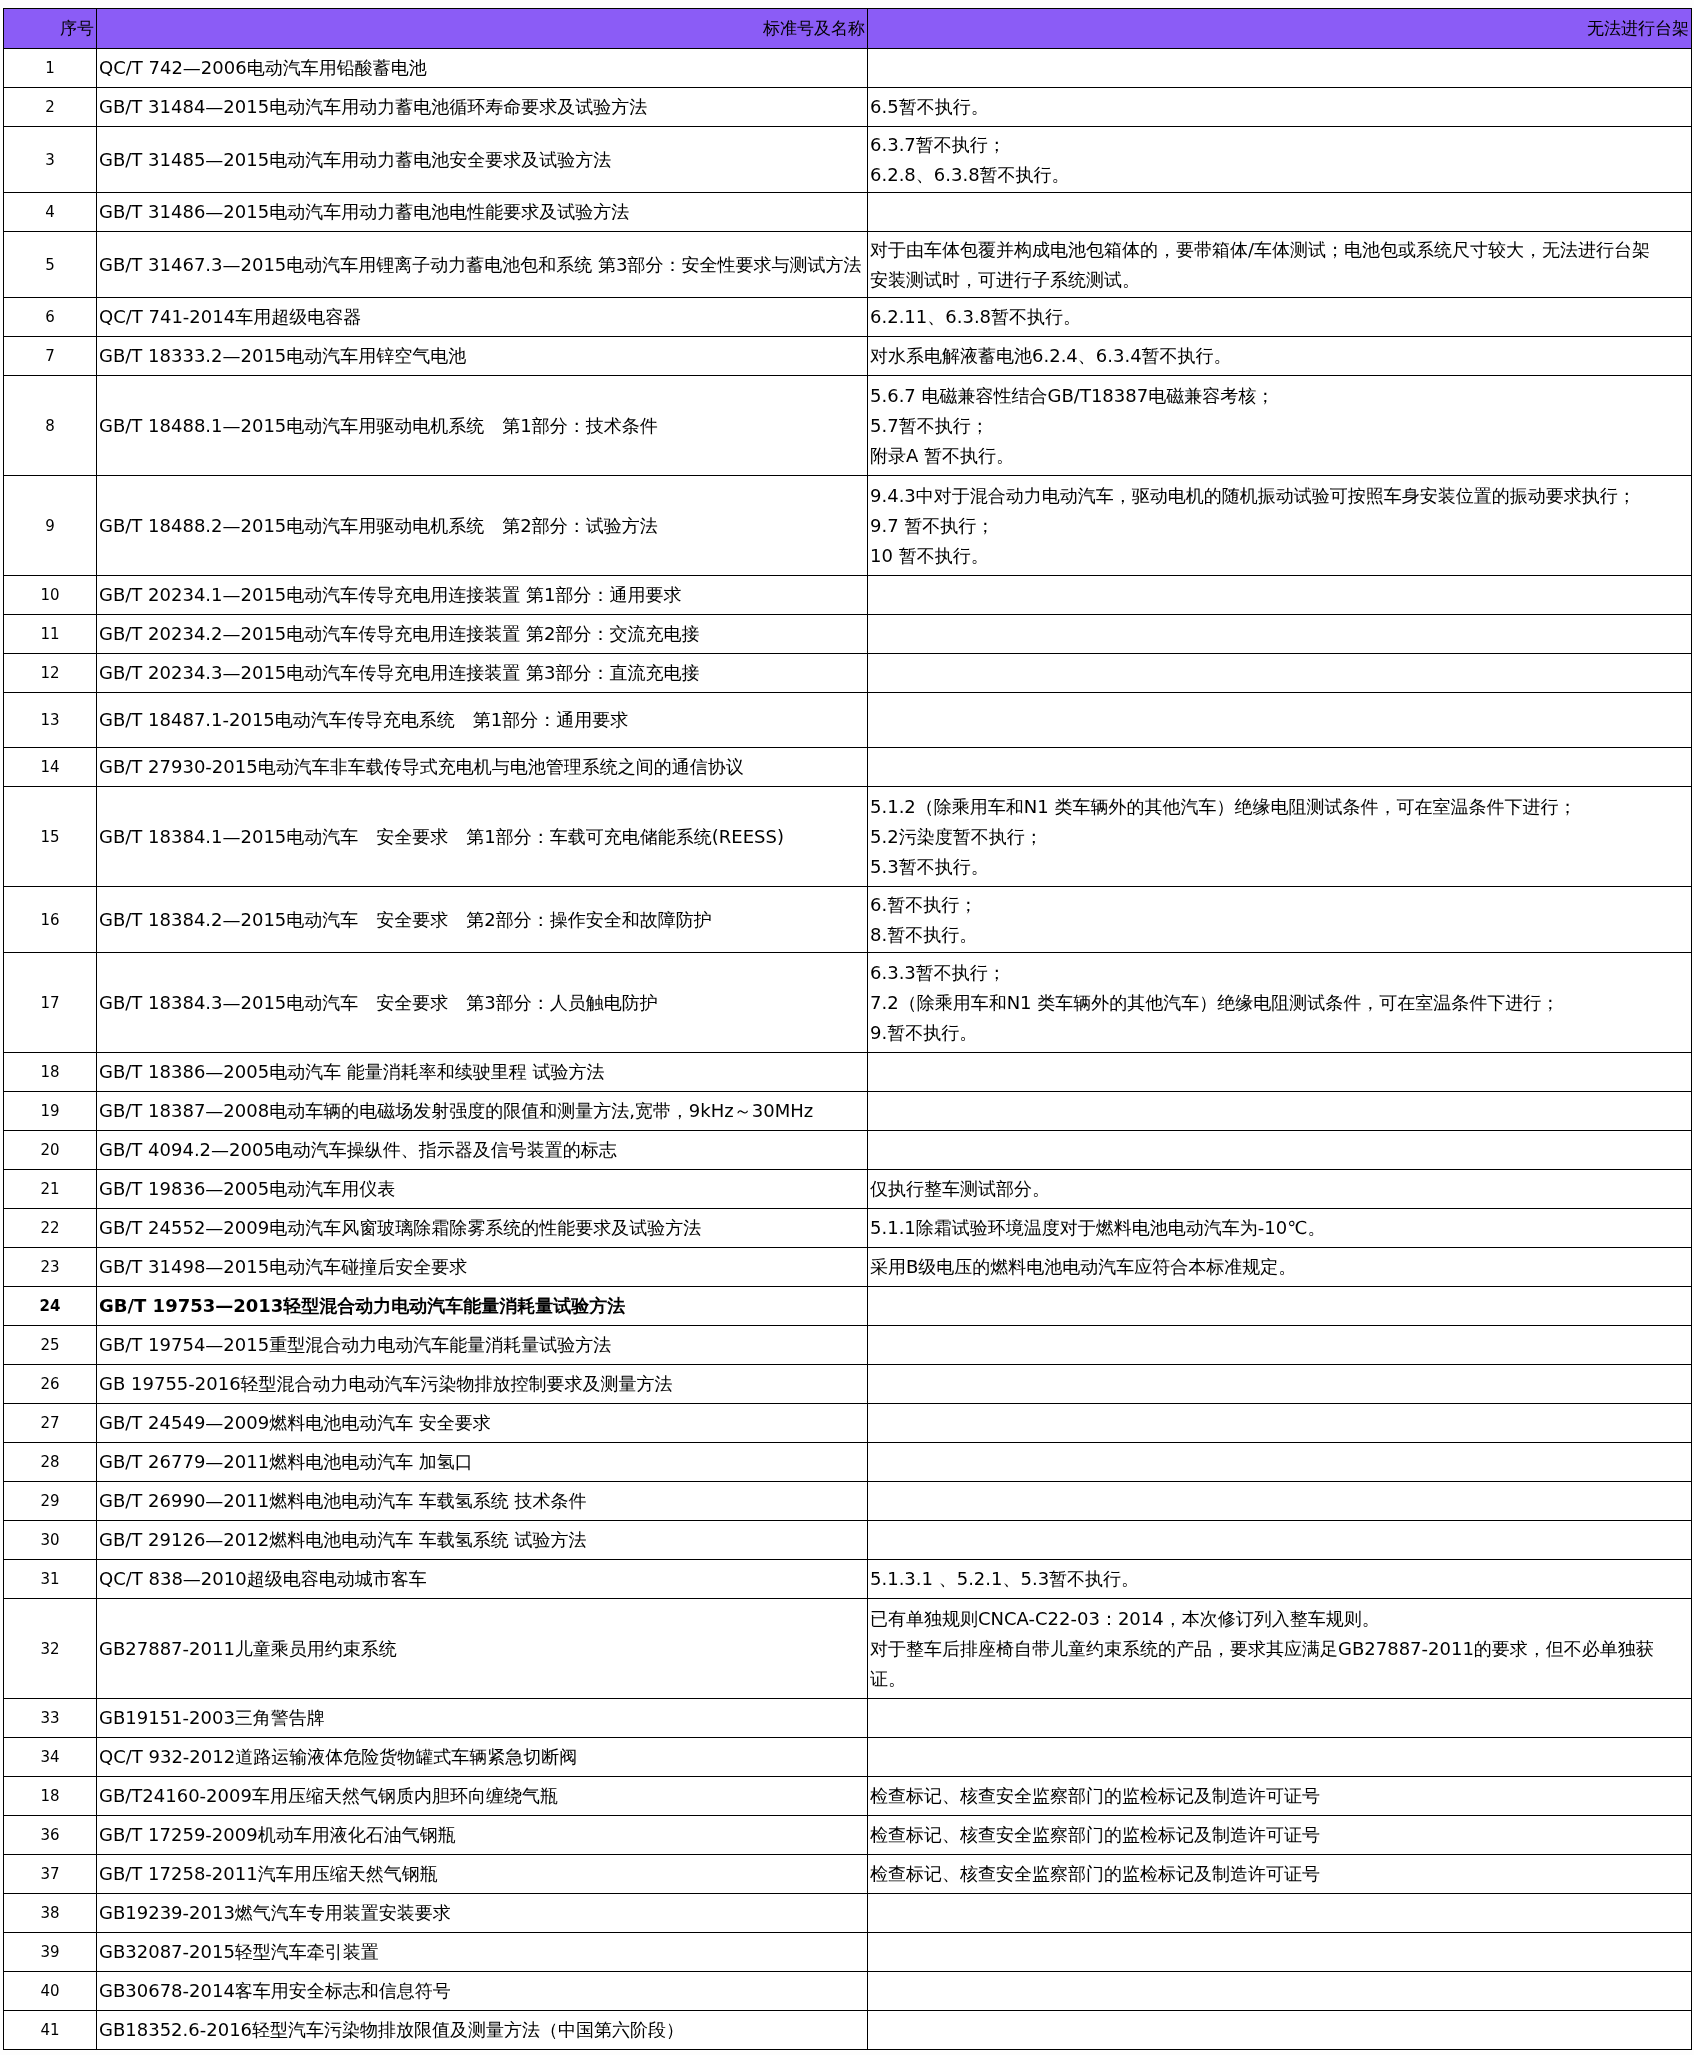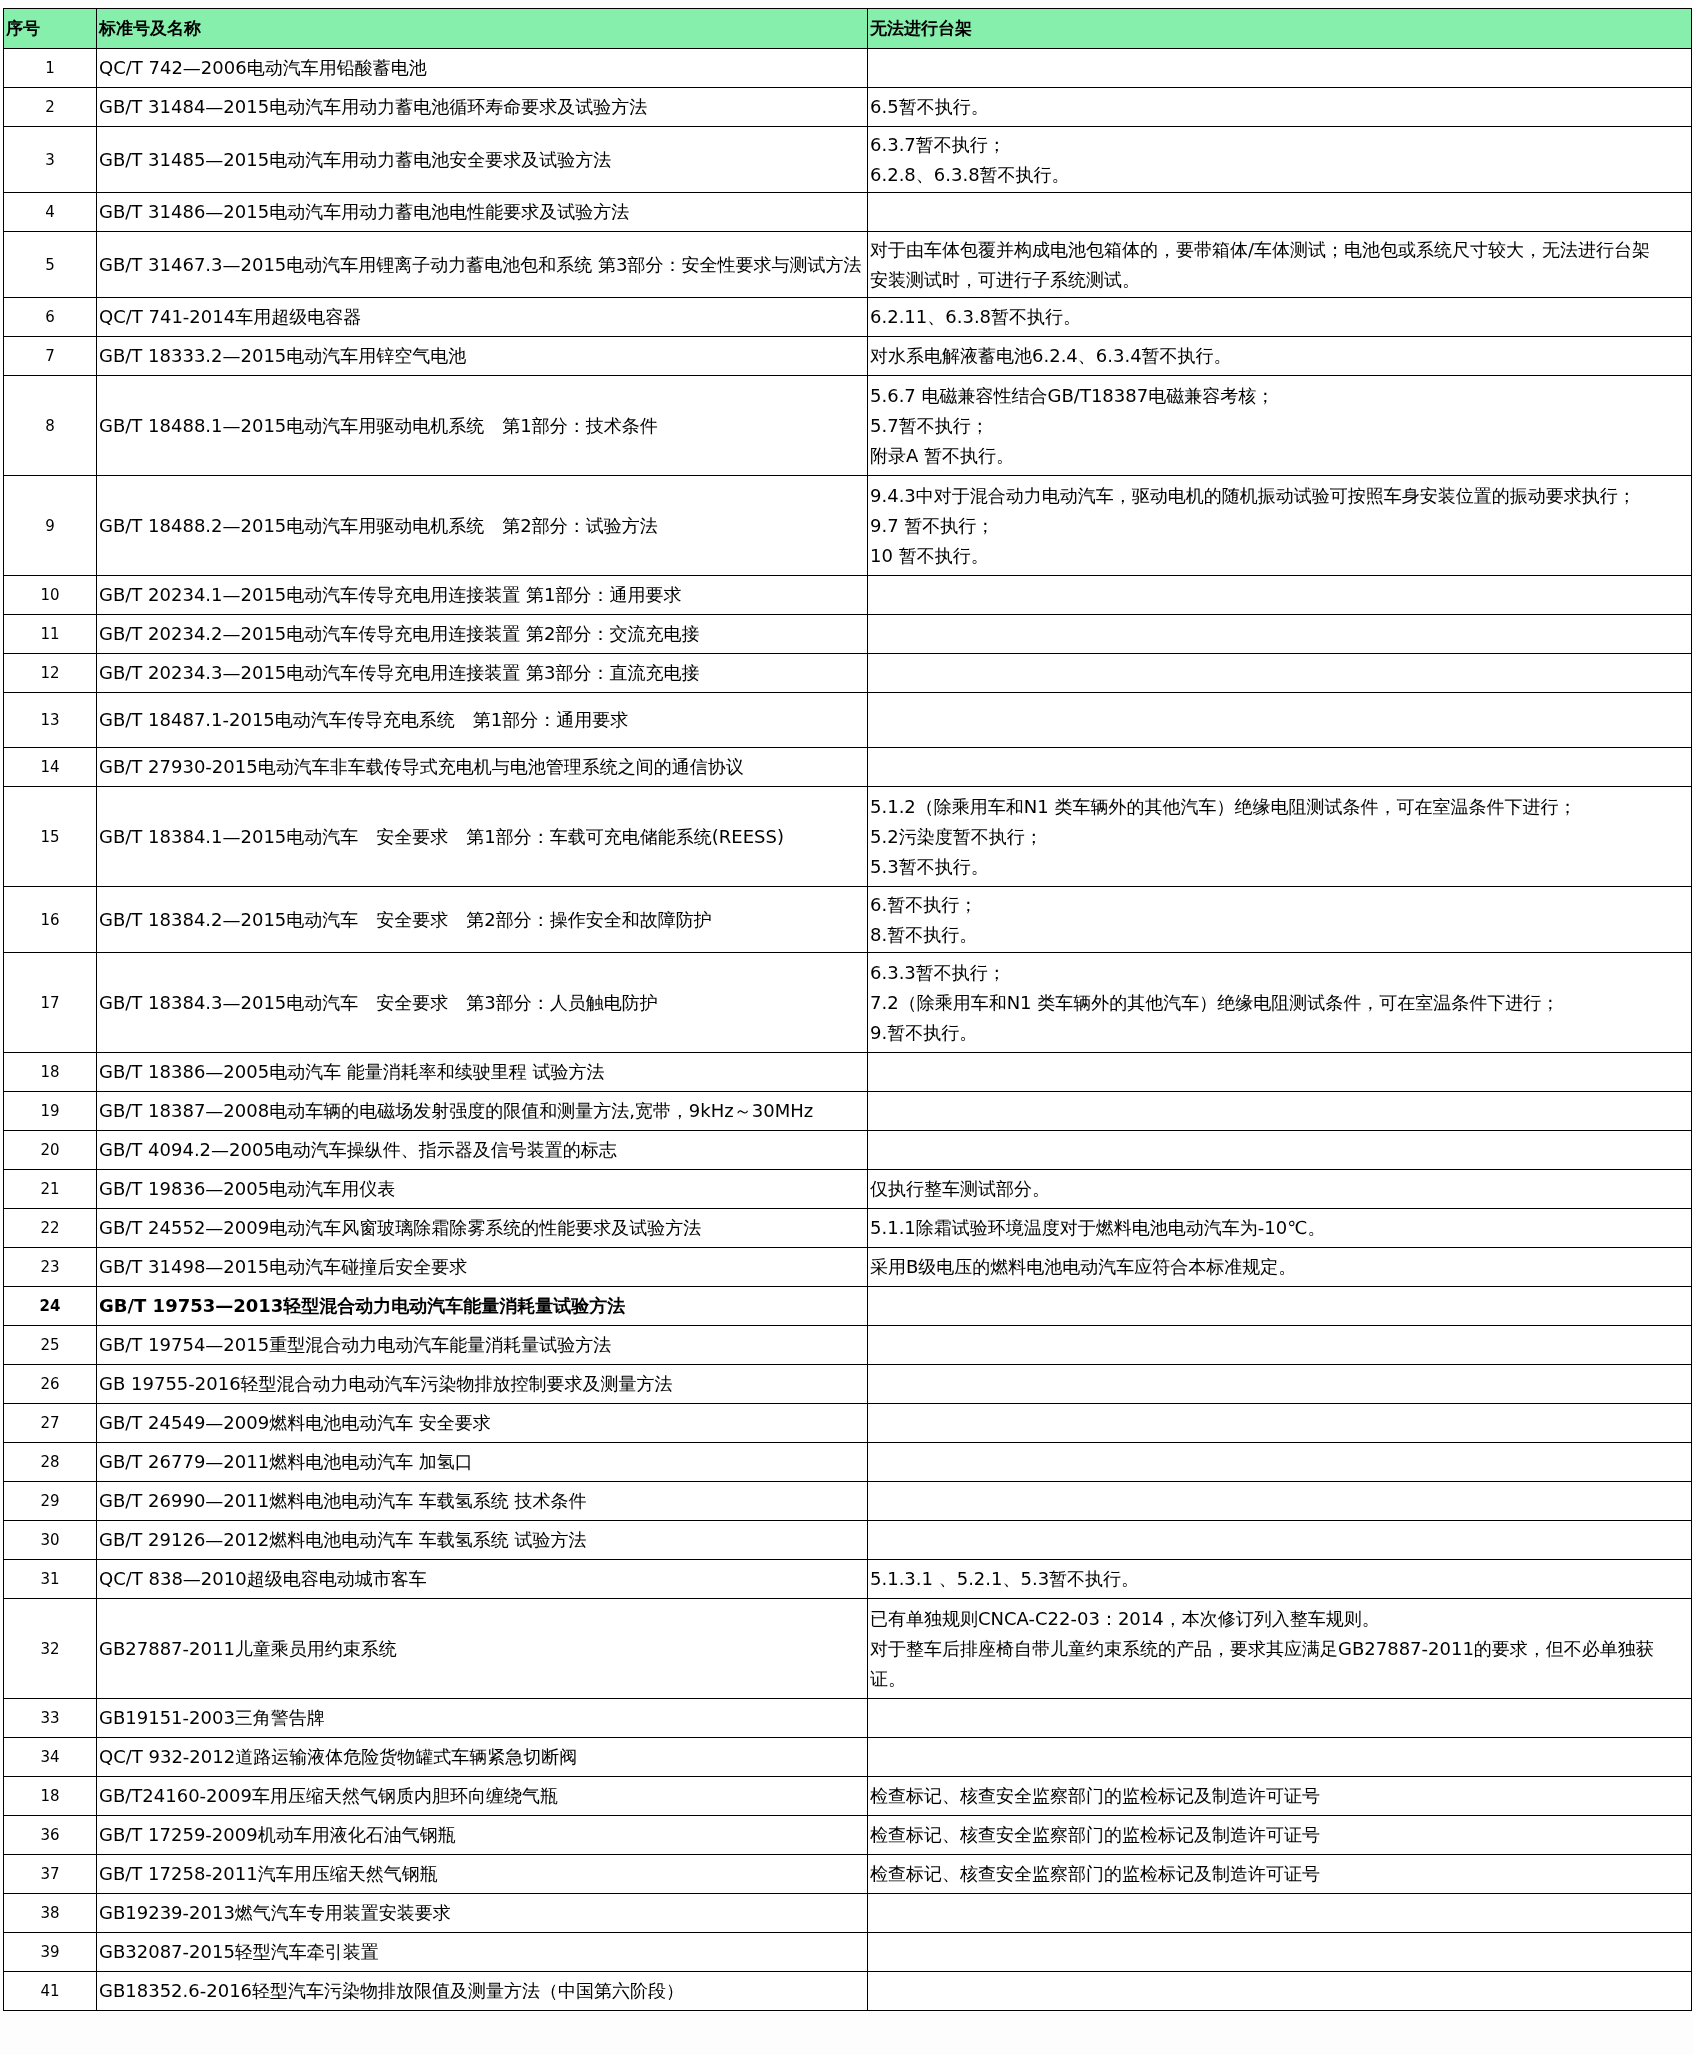--- a/index.html
+++ b/index.html
@@ -26,24 +26,24 @@
   table.std-table th,
   table.std-table td {
     border: 1px solid #000;
     vertical-align: middle;
     overflow: hidden;
     box-sizing: border-box;
     padding: 1px 2px;
   }
   table.std-table th {
     font-size: 17px;
-    font-weight: bold;
-    text-align: left;
+    font-weight: normal;
+    text-align: right;
     height: 40px;
-    background: #86efac;
+    background: #8b5cf6;
   }
   td.c-num {
     text-align: center;
     font-size: 15px;
   }
   td.c-name, td.c-note {
     text-align: left;
     font-size: 18px;
     padding-left: 3px;
     padding-right: 2px;
@@ -393,20 +393,27 @@
     <td class="c-note"></td>
   </tr>
         <tr style="height: 39px;">
     <td class="c-num">39</td>
     <td class="c-name">
             <div class="name-line">GB32087-2015轻型汽车牵引装置</div>
           </td>
     <td class="c-note"></td>
   </tr>
         <tr style="height: 39px;">
+    <td class="c-num">40</td>
+    <td class="c-name">
+            <div class="name-line">GB30678-2014客车用安全标志和信息符号</div>
+          </td>
+    <td class="c-note"></td>
+  </tr>
+        <tr style="height: 39px;">
     <td class="c-num">41</td>
     <td class="c-name">
             <div class="name-line">GB18352.6-2016轻型汽车污染物排放限值及测量方法（中国第六阶段）</div>
           </td>
     <td class="c-note"></td>
   </tr>
       </tbody>
   </table>
 </div>
 

